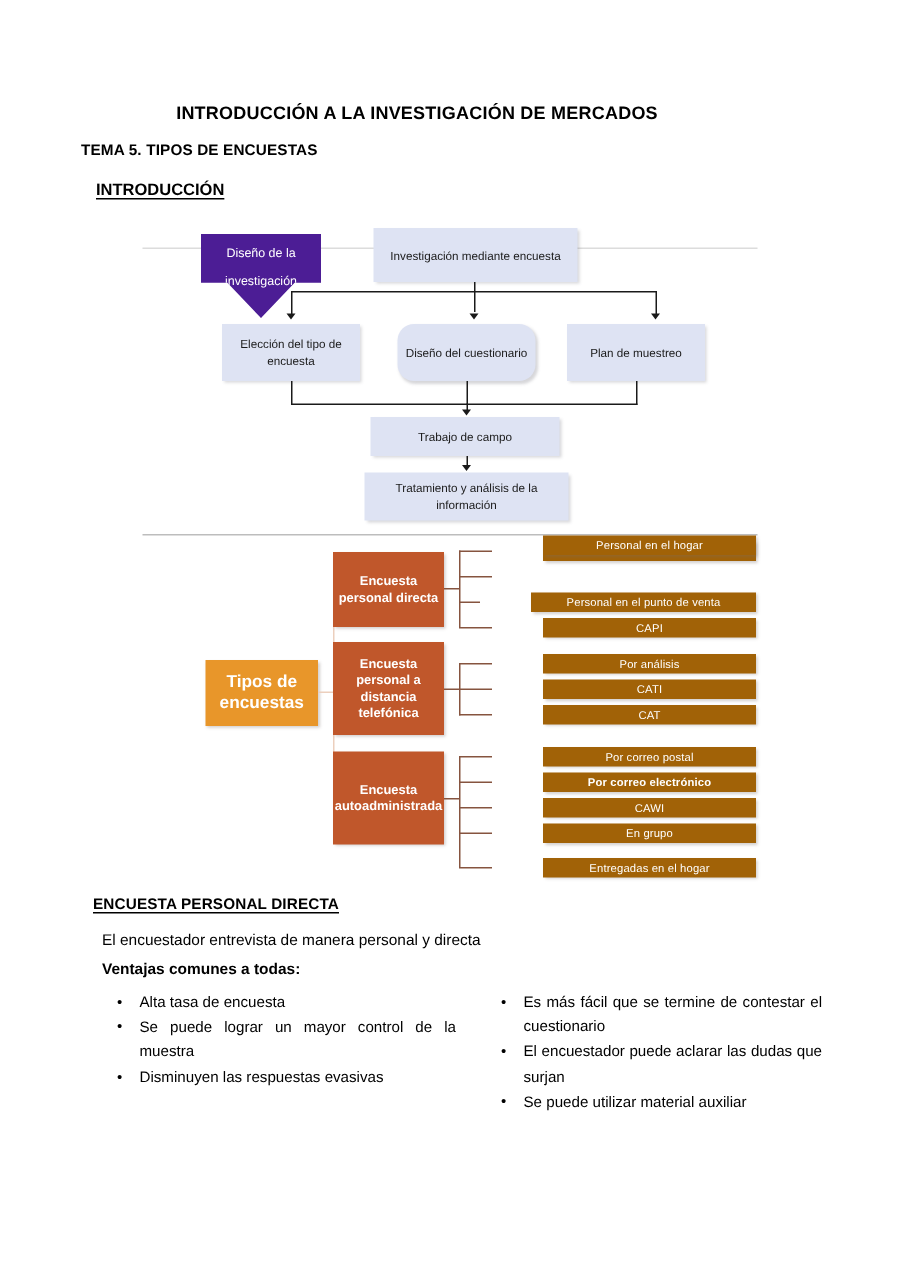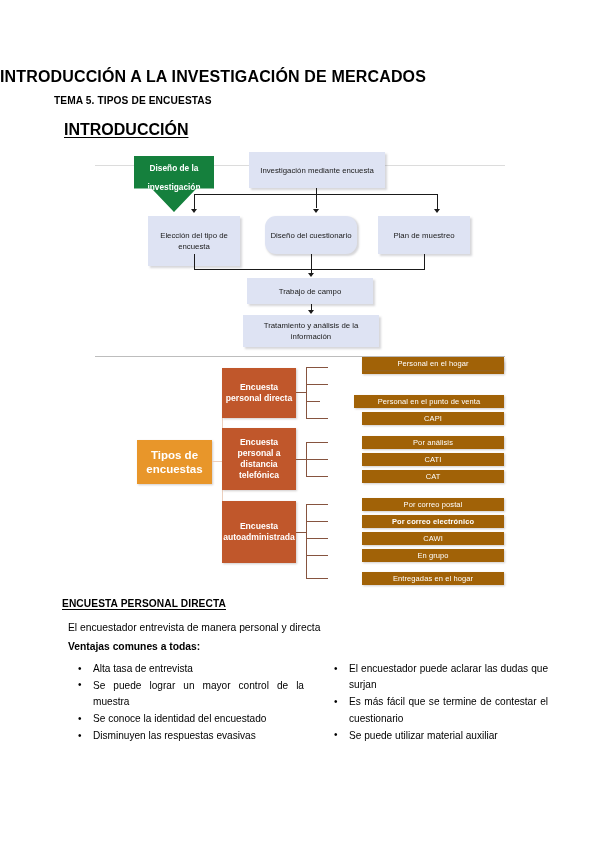--- a/index.html
+++ b/index.html
@@ -15,37 +15,38 @@
     color: #000000;
     overflow: hidden;
   }
 
   
   .doc-title {
     position: absolute;
     top: 68px;
     left: 0;
     width: 556px;
-    font-size: 16px;
+    text-align: center;
+    font-size: 12px;
     font-weight: bold;
     letter-spacing: 0.15px;
   }
   .tema-line {
     position: absolute;
     top: 95px;
     left: 54px;
     font-size: 10.2px;
     font-weight: bold;
     letter-spacing: 0.1px;
   }
   .intro-heading {
     position: absolute;
     top: 121px;
     left: 64px;
-    font-size: 16px;
+    font-size: 11px;
     font-weight: bold;
     text-decoration: underline;
     text-underline-offset: 2px;
   }
 
   .section-heading {
     position: absolute;
     top: 598px;
     left: 62px;
     font-size: 10.2px;
@@ -116,36 +117,36 @@
     display: flex;
     align-items: center;
     justify-content: center;
     text-align: center;
     line-height: 11px;
     padding: 2px 4px;
     box-sizing: border-box;
     box-shadow: 1.5px 1.5px 2px rgba(120,120,130,0.30);
   }
   .fbox-research  { top: 152px; left: 249px; width: 136px; height: 36px; }
-  .fbox-eleccion  { top: 216px; left: 148px; width: 92px;  height: 50px; }
+  .fbox-eleccion  { top: 216px; left: 148px; width: 92px;  height: 38px; }
   .fbox-cuest     { top: 216px; left: 265px; width: 92px;  height: 38px; border-radius: 11px; }
   .fbox-plan      { top: 216px; left: 378px; width: 92px;  height: 38px; }
   .fbox-trabajo   { top: 278px; left: 247px; width: 126px; height: 26px; }
   .fbox-tratam    { top: 315px; left: 243px; width: 136px; height: 32px; }
 
   .arrow-box {
     position: absolute;
     top: 156px;
     left: 134px;
     width: 80px;
     height: 56px;
-    background: #15803d;
+    background: #4c1d95;
     color: #ffffff;
     font-size: 8.3px;
-    font-weight: bold;
+    font-weight: normal;
     line-height: 11.5px;
     text-align: center;
     clip-path: polygon(0 0, 100% 0, 100% 58%, 78% 58%, 50% 100%, 22% 58%, 0 58%);
     box-shadow: 1.5px 1.5px 2px rgba(120,120,130,0.35);
   }
   .arrow-box span {
     display: block;
     padding-top: 7px;
   }
 
@@ -307,26 +308,25 @@
   <div class="tbox tbox-leaf" style="top:549px;">En grupo</div>
   <div class="tbox tbox-leaf" style="top:572px;">Entregadas en el hogar</div>
 </div>
 
 <div class="section-heading">ENCUESTA PERSONAL DIRECTA</div>
 <div class="para-1">El encuestador entrevista de manera personal y directa</div>
 <div class="para-2">Ventajas comunes a todas:</div>
 
 <div class="bullet-col left">
   <ul>
-    <li class="nj">Alta tasa de entrevista</li>
+    <li class="nj">Alta tasa de encuesta</li>
     <li>Se puede lograr un mayor control de la muestra</li>
-    <li class="nj">Se conoce la identidad del encuestado</li>
     <li class="nj">Disminuyen las respuestas evasivas</li>
   </ul>
 </div>
 
 <div class="bullet-col right">
   <ul>
+    <li>Es más fácil que se termine de contestar el cuestionario</li>
     <li>El encuestador puede aclarar las dudas que surjan</li>
-    <li>Es más fácil que se termine de contestar el cuestionario</li>
     <li class="nj">Se puede utilizar material auxiliar</li>
   </ul>
 </div>
 
 </body></html>

